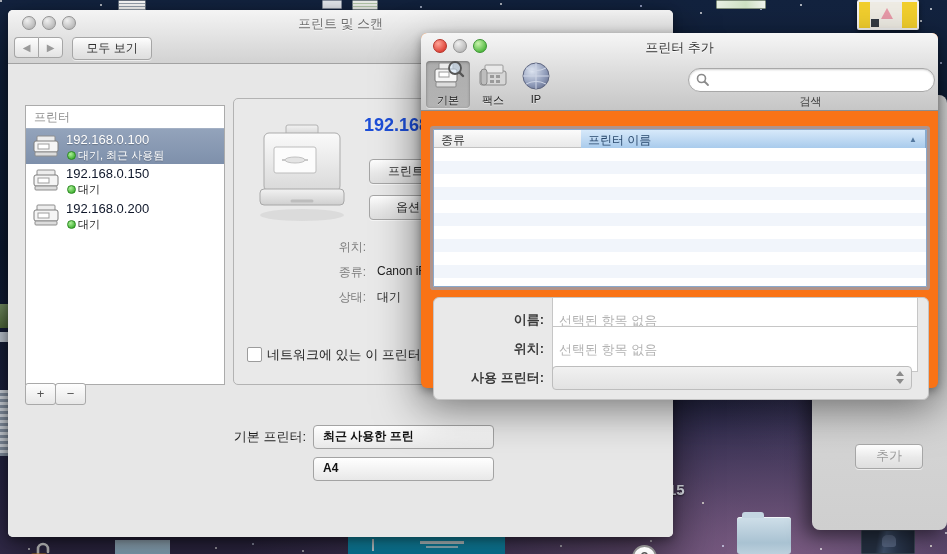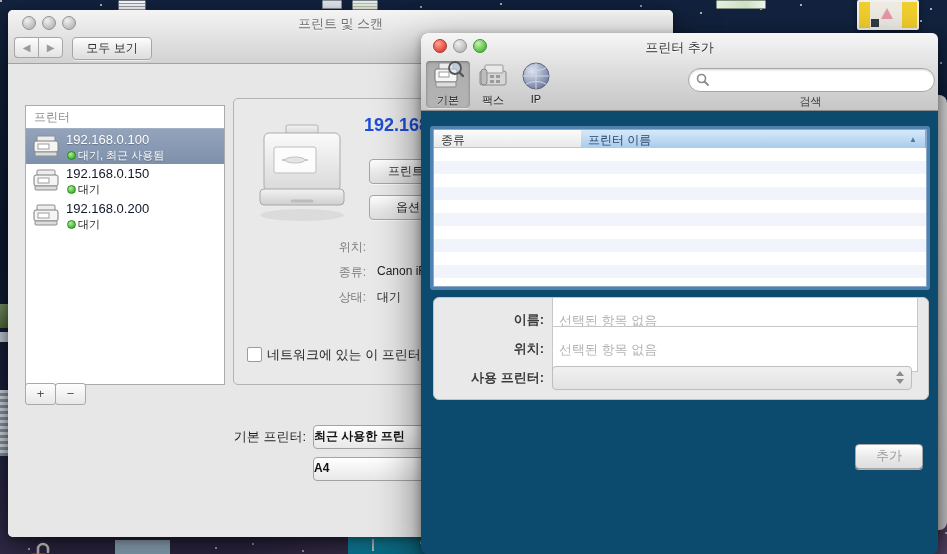--- a/index.html
+++ b/index.html
@@ -95,32 +95,32 @@
   #mp-btn2{top:96px;padding-left:26px;}
   .mplabel{position:absolute;width:128px;text-align:right;font-size:12px;color:#7c7c7c;}
   .mpvalue{position:absolute;left:143px;font-size:12px;color:#1e1e1e;}
   #mp-chk{position:absolute;left:13px;top:248px;width:13px;height:13px;background:#fff;border:1px solid #9c9c9c;border-radius:2px;}
   #mp-chklabel{position:absolute;left:33px;top:247px;font-size:13px;color:#1e1e1e;white-space:nowrap;}
 
   
   .footlabel{position:absolute;text-align:right;font-size:13px;color:#1e1e1e;width:200px;}
   .popup{position:absolute;height:22px;border:1px solid #a3a3a3;border-radius:4px;
      background:linear-gradient(180deg,#fff,#e8e8e8);font-size:12px;font-weight:600;color:#111;
-     line-height:21px;padding-left:0;white-space:nowrap;overflow:hidden;}
+     line-height:21px;padding-left:9px;white-space:nowrap;overflow:hidden;}
   #lockicon{left:20px;top:477px;width:26px;height:31px;}
   #locktext{left:52px;top:487px;font-size:13px;color:#222;}
   #helpbtn{left:624px;top:481px;width:21px;height:21px;border-radius:50%;border:2px solid #8f8f8f;
      background:linear-gradient(180deg,#fdfdfd,#e6e6e6);color:#555;font-size:13px;font-weight:bold;text-align:center;line-height:19px;}
 
   
   #rightwin{left:812px;top:95px;width:135px;height:435px;border-radius:8px;
     background:linear-gradient(180deg,#e6e6e6,#cfcfcf);box-shadow:-6px 6px 18px rgba(0,0,0,.5);}
 
   
-  #dialog{left:421px;top:33px;width:517px;height:521px;border-radius:6px;background:#0c4a6e;}
+  #dialog{left:421px;top:33px;width:517px;height:355px;border-radius:6px;background:#f97316;}
   #dialog .chrome{position:absolute;left:0;top:0;width:100%;height:78px;border-radius:6px 6px 0 0;
       background:linear-gradient(180deg,#f6f6f6,#dadada 55%,#c6c6c6);border-bottom:1px solid #8d8d8d;box-sizing:border-box;}
   #dialog .title{position:absolute;left:0;top:6px;width:100%;text-align:center;font-size:13px;color:#333;text-shadow:0 1px 0 rgba(255,255,255,.8);}
   #dl-red{left:12px;background:radial-gradient(circle at 35% 30%,#ffa396,#dd4338 75%);border:1px solid #b53228;}
   #dl-gray{left:32px;}
   #dl-green{left:52px;background:radial-gradient(circle at 35% 30%,#c8f3ab,#4cb63c 78%);border:1px solid #3a9330;}
   .tbtn{position:absolute;top:28px;height:47px;text-align:center;}
   .tbtn .ticon{display:block;margin:0 auto;}
   .tbtn .tlabel{display:block;font-size:11px;color:#1d1d1d;margin-top:0px;text-shadow:0 1px 0 rgba(255,255,255,.5);}
   .tbtn.sel{background:linear-gradient(180deg,rgba(0,0,0,.24),rgba(0,0,0,.10));border-radius:4px;

